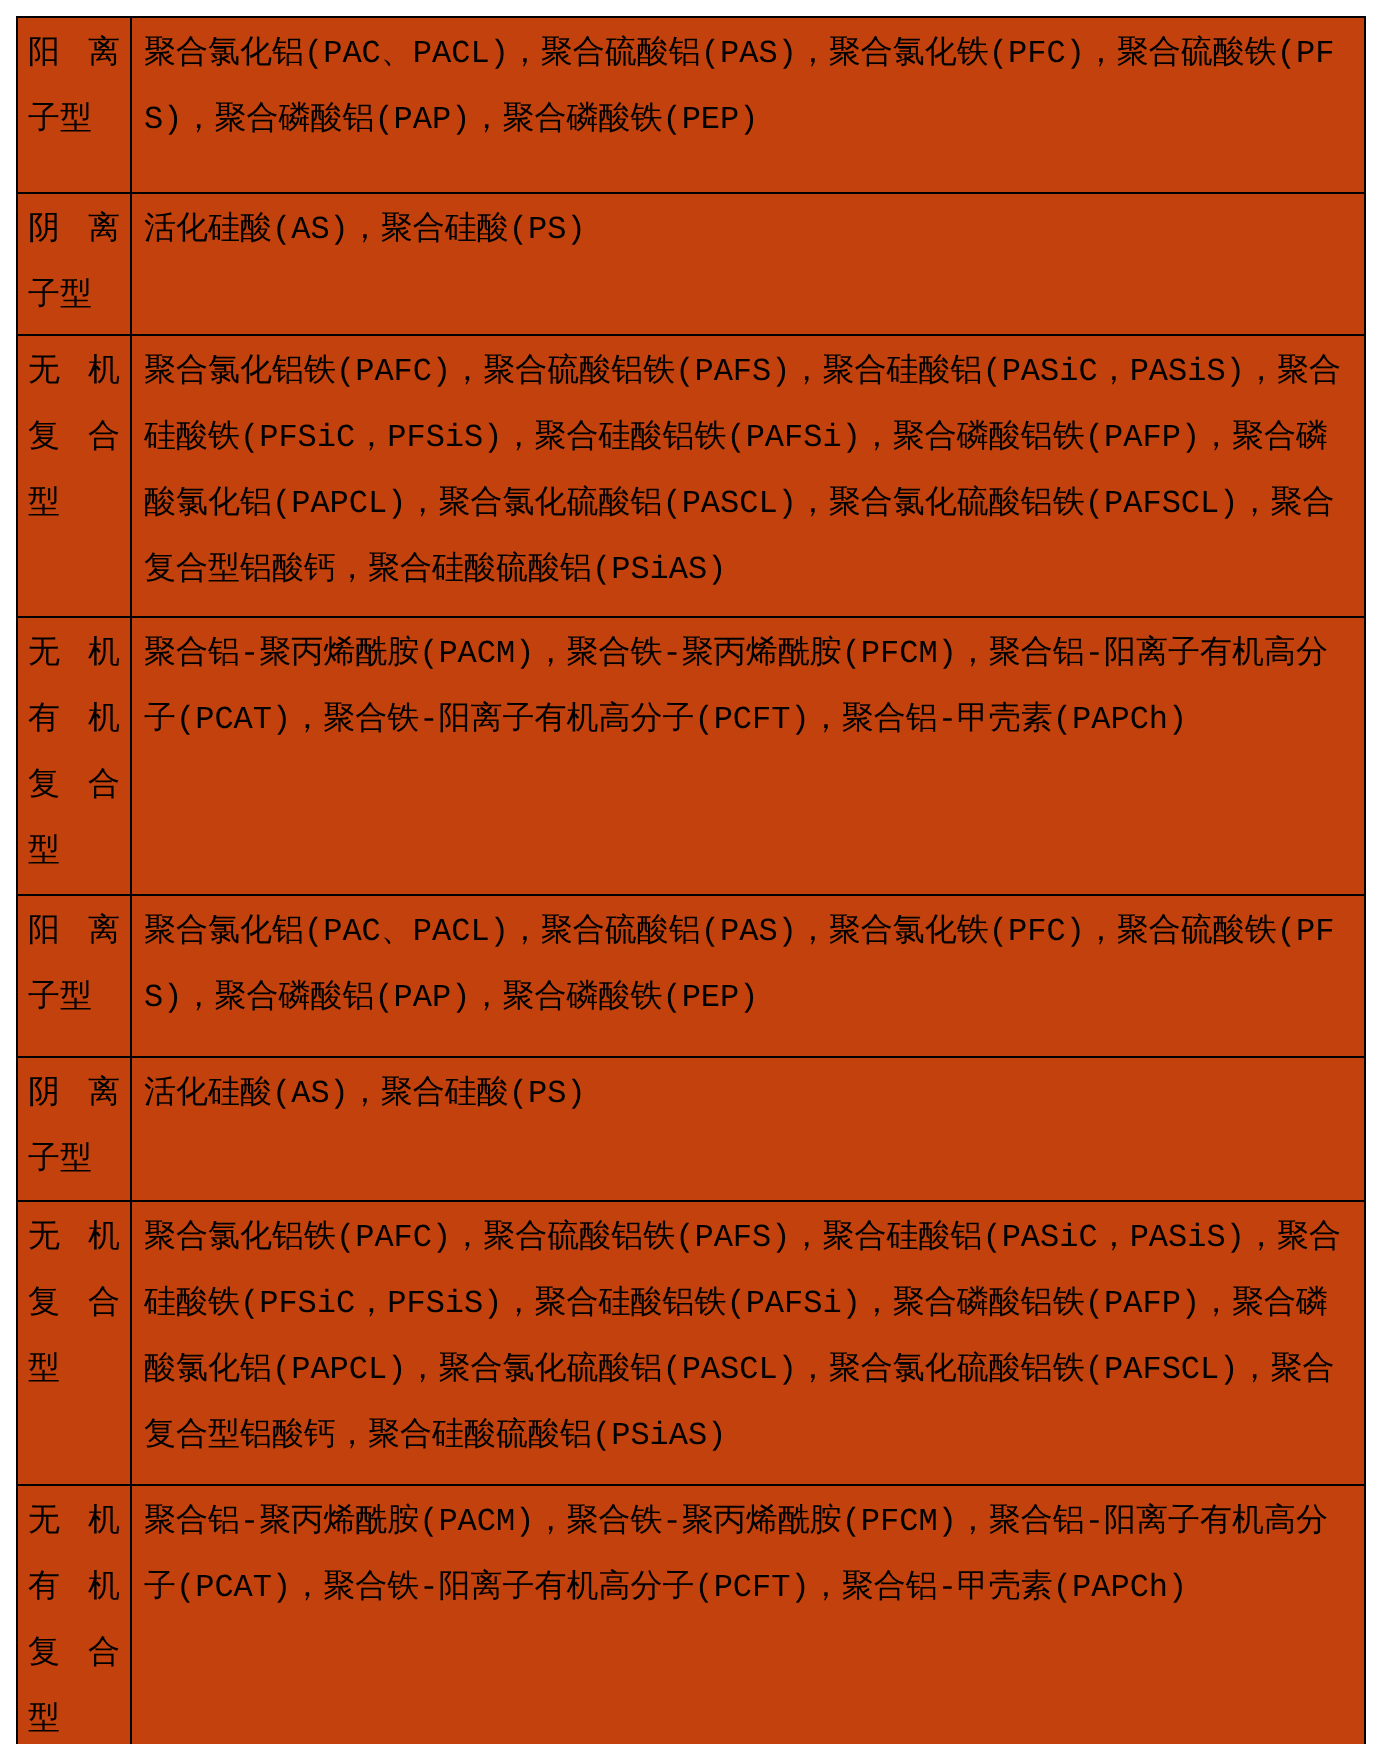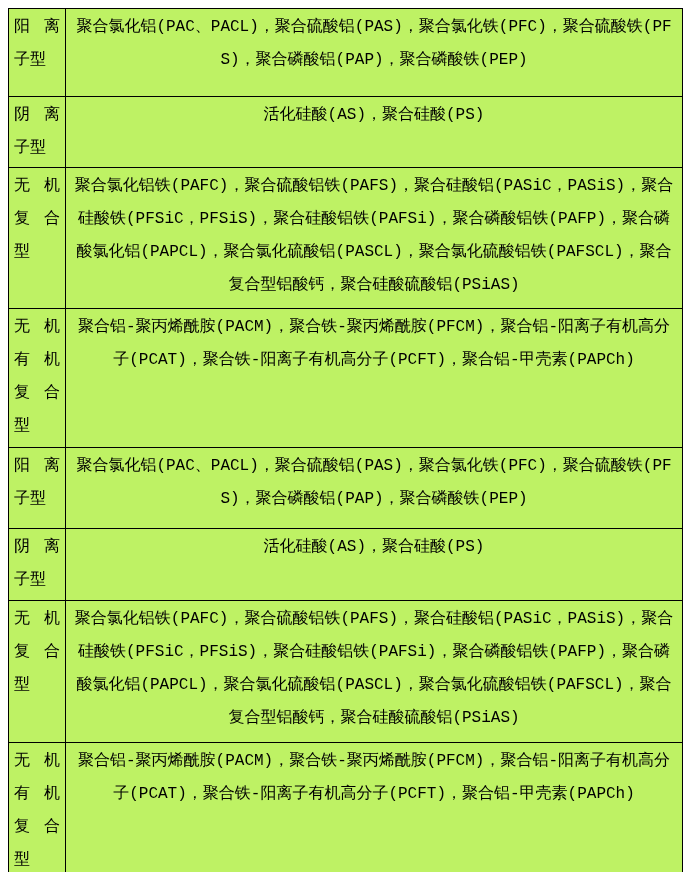--- a/index.html
+++ b/index.html
@@ -19,31 +19,31 @@
     table-layout: fixed;
     width: 674px;
     margin: 8px 0 0 8px;
     background: #ffffff;
   }
   table.coagulant-table td {
     border: 1px solid #000000;
     vertical-align: top;
     font-size: 16px;
     line-height: 33px;
-    background: #bef264;
+    background: #c2410c;
   }
   td.cat {
     padding: 2px 5px;
     text-align: justify;
     text-justify: inter-character;
     word-break: break-all;
   }
   td.items {
     padding: 2px 6px;
-    text-align: center;
+    text-align: left;
     word-break: break-all;
   }
   
   tr.r1 td { height: 83px; }
   tr.r2 td { height: 66px; }
   tr.r3 td { height: 136px; }
   tr.r4 td { height: 134px; }
   tr.r5 td { height: 76px; }
   tr.r6 td { height: 67px; }
   tr.r7 td { height: 137px; }

